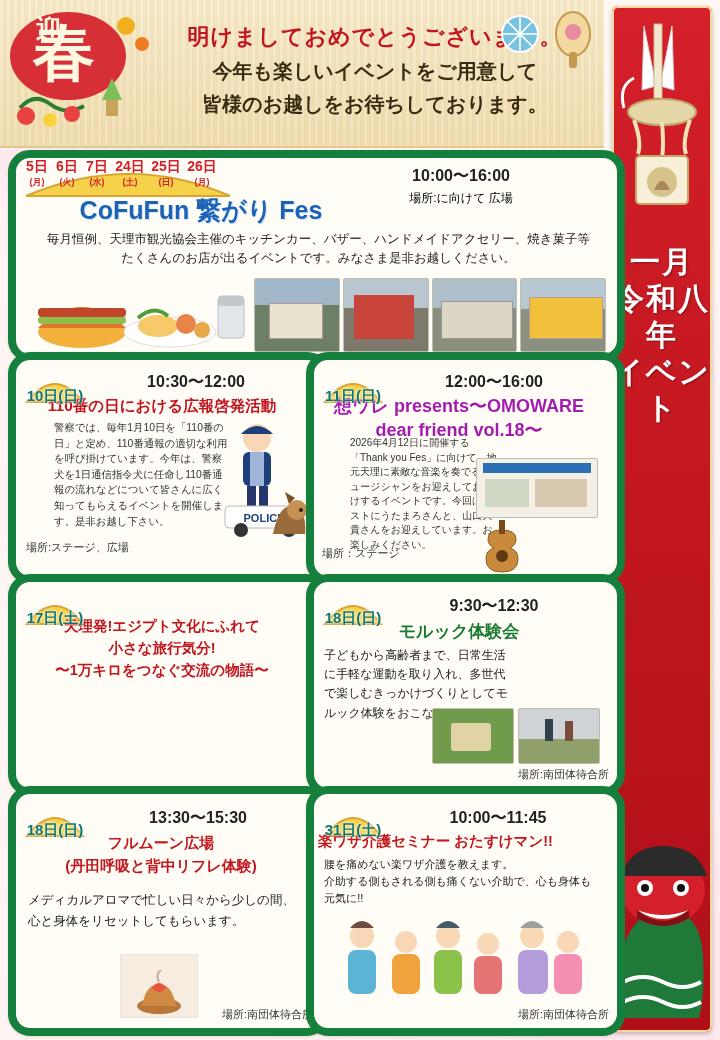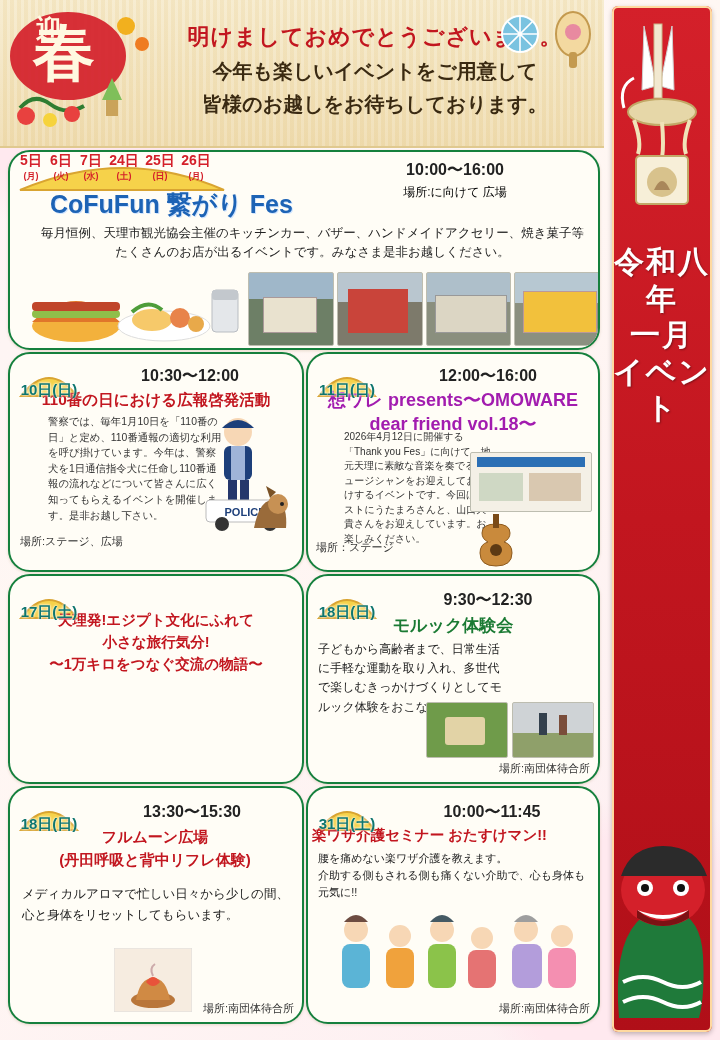--- a/index.html
+++ b/index.html
@@ -52,23 +52,24 @@
   #greeting{
     position:absolute;left:160px;top:22px;width:430px;text-align:center;color:#c2161f;
     font-weight:bold;
   }
   #greeting .l1{font-size:22px;letter-spacing:1px;}
   #greeting .l2,#greeting .l3{font-size:20px;color:#3a2a12;margin-top:6px;}
 
   
   .card{
     position:absolute;background:#fffdf6;
-    border:2px solid #15803d;border-radius:22px;
+    border:8px solid #15803d;border-radius:22px;
     box-shadow:0 1px 3px rgba(120,90,30,.18);
     overflow:hidden;
+    padding-left:13px;
   }
   .card .inner{position:absolute;inset:0;}
   .datebadge{
     position:absolute;left:8px;top:6px;width:62px;height:42px;
     display:flex;align-items:flex-end;justify-content:center;
   }
   .fan{
     position:absolute;left:0;top:0;width:62px;height:40px;
   }
   .datetext{
@@ -81,21 +82,21 @@
   .photo{background:#cfd6c9;border:1px solid #bdbdb0;border-radius:2px;overflow:hidden;position:relative;}
 
   
   #card1{left:8px;top:150px;width:588px;height:196px;}
   #c1-dates{position:absolute;left:6px;top:-6px;width:210px;height:48px;}
   .dcell{position:absolute;text-align:center;color:#d4202a;font-weight:bold;}
   .dcell .d{font-size:14px;}
   .dcell .w{font-size:9px;}
   #c1-time{position:absolute;left:340px;top:8px;width:210px;text-align:center;}
   #c1-place{position:absolute;left:340px;top:32px;width:210px;text-align:center;font-size:12px;}
-  #c1-title{position:absolute;left:40px;top:36px;width:290px;font-size:25px;color:#1d63b5;
+  #c1-title{position:absolute;left:40px;top:36px;width:290px;text-align:center;font-size:25px;color:#1d63b5;
     font-weight:bold;text-shadow:1px 1px 0 #cfe4ff;}
   #c1-body{position:absolute;left:30px;top:72px;width:545px;text-align:center;font-size:12.5px;color:#222;line-height:1.55;}
   #c1-photos{position:absolute;left:238px;top:120px;width:352px;height:72px;display:flex;gap:3px;}
   #c1-photos .photo{flex:1;height:72px;}
   #c1-food{position:absolute;left:4px;top:112px;width:232px;height:82px;}
 
   
   #card2{left:8px;top:352px;width:292px;height:216px;}
   #c2-time{position:absolute;left:74px;top:12px;width:212px;text-align:center;}
   #c2-title{position:absolute;left:6px;top:36px;width:280px;text-align:center;font-size:15.5px;color:#c2161f;font-weight:bold;}
@@ -196,22 +197,22 @@
     <path d="M58 10 l-12 60 l14 4 z" fill="#ffffff" stroke="#d0d0d0"></path>
     <rect x="40" y="8" width="8" height="74" fill="#f2e8d0" stroke="#c9b68a"></rect>
     <ellipse cx="48" cy="96" rx="34" ry="13" fill="#e6d7a8" stroke="#c2a867" stroke-width="2"></ellipse>
     <path d="M20 104 q8 22 4 34 M48 106 q2 24 0 36 M76 104 q-8 22 -4 34" stroke="#f0e3b8" stroke-width="4" fill="none"></path>
     <rect x="22" y="140" width="52" height="48" rx="4" fill="#f7efd8" stroke="#c2a867" stroke-width="2"></rect>
     <circle cx="48" cy="166" r="15" fill="#d8c28c"></circle>
     <path d="M40 174 q8 -18 16 0 z" fill="#a9875a"></path>
     <path d="M10 92 q-6 -22 10 -30" stroke="#fff" stroke-width="3" fill="none"></path>
   </svg>
   <div class="bannertext">
+    <span>一月</span>
     <span>令和八年</span>
-    <span>一月</span>
     <span>イベント</span>
   </div>
   <svg class="shishi" viewBox="0 0 110 190">
     <path d="M12 186 q-6 -70 18 -96 q16 -18 38 -12 q26 8 28 46 q2 40 -4 62 z" fill="#1f7a3a"></path>
     <path d="M16 150 q20 -10 40 0 q20 10 38 0" stroke="#fff" stroke-width="4" fill="none"></path>
     <path d="M16 170 q20 -10 40 0 q20 10 38 0" stroke="#fff" stroke-width="4" fill="none"></path>
     <ellipse cx="56" cy="58" rx="42" ry="36" fill="#d4202a"></ellipse>
     <path d="M14 44 q10 -30 42 -30 q34 0 44 30 z" fill="#2b2b2b"></path>
     <circle cx="38" cy="56" r="8" fill="#fff"></circle>
       <circle cx="38" cy="56" r="4" fill="#111"></circle>

